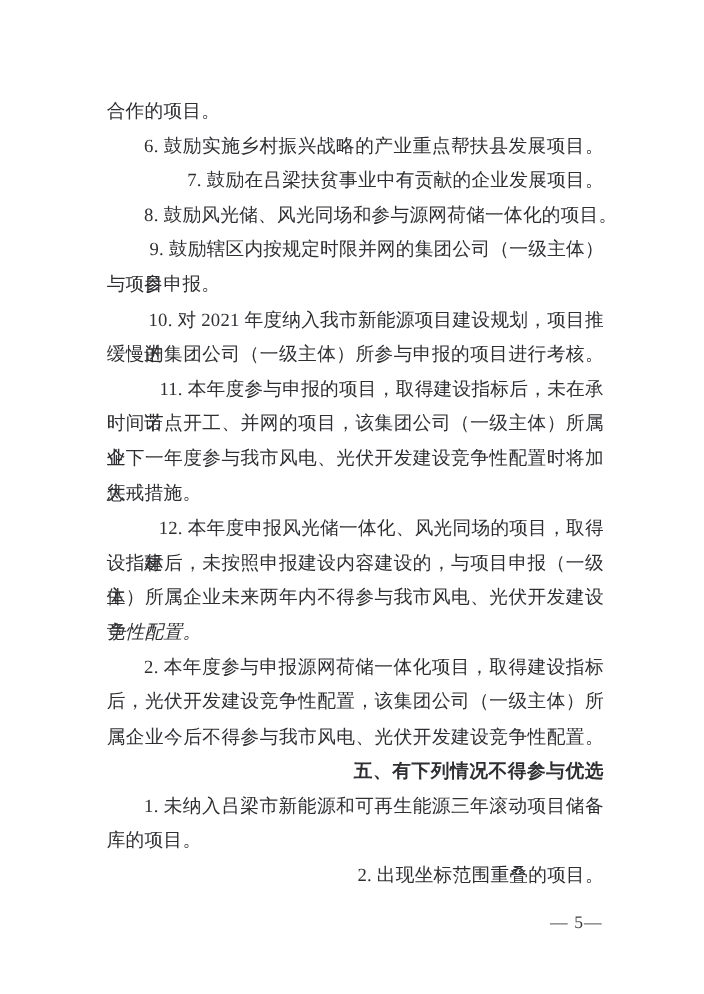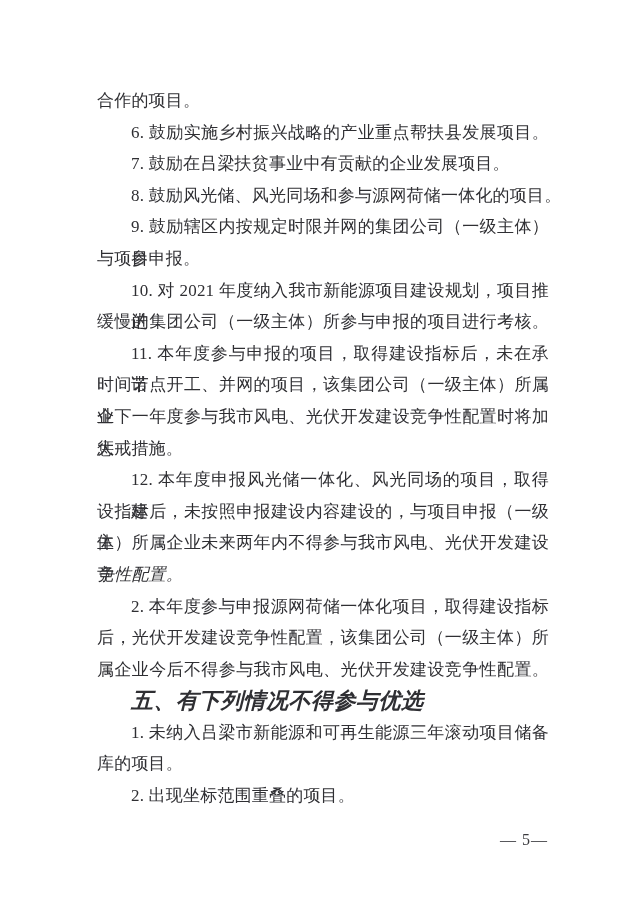--- a/index.html
+++ b/index.html
@@ -30,30 +30,30 @@
     letter-spacing: 0.2px;
   }
   .line.justify {
     white-space: normal;
     text-align: justify;
     text-align-last: justify;
     text-justify: inter-character;
   }
   .line.indent {
     padding-left: 34px;
+    text-align: right;
   }
   .line.indent.justify {
     padding-left: 34px;
   }
   .line.heading {
     font-family: "Liberation Sans", "DejaVu Sans", sans-serif;
     font-weight: bold;
-    font-size: 22px;
+    font-size: 17px;
     letter-spacing: 0.5px;
-    font-style: italic;
   }
   .page-number {
     position: absolute;
     top: 824px;
     left: 0;
     width: 548px;
     height: 31.6px;
     line-height: 31.6px;
     text-align: right;
     font-size: 16px;

